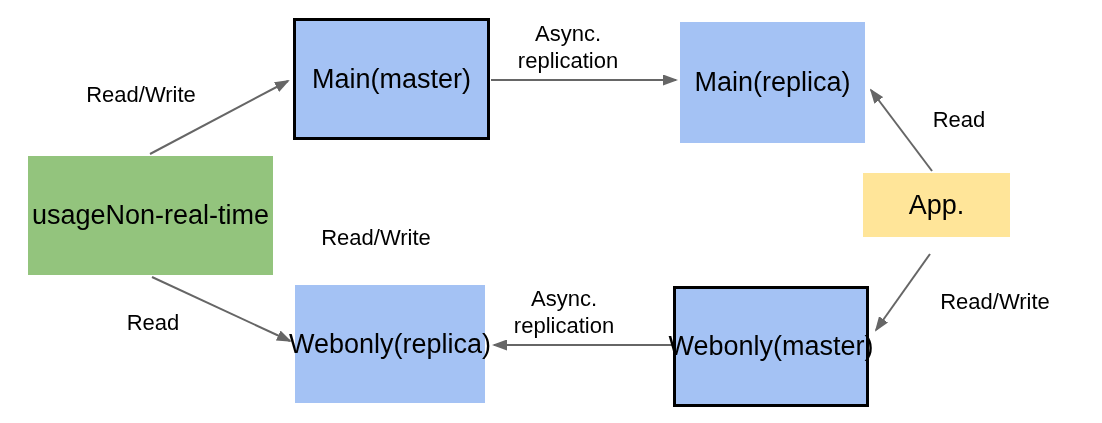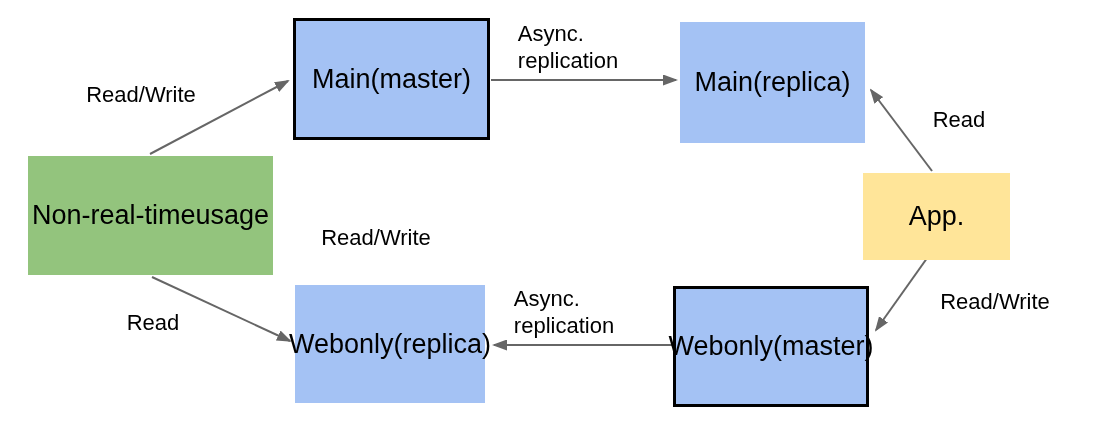--- a/index.html
+++ b/index.html
@@ -39,20 +39,21 @@
   }
   .node.bordered {
     border: 3px solid #000000;
   }
   .edge-label {
     position: absolute;
     transform: translate(-50%, -50%);
     font-size: 22px;
     line-height: 27px;
     white-space: nowrap;
+    text-align: center;
   }
 </style>
 </head>
 <body>
 
 <div class="canvas">
 
   <svg class="arrow-layer" viewBox="0 0 1102 423">
     <defs>
       <marker id="ah" markerUnits="userSpaceOnUse" markerWidth="15" markerHeight="11" refX="13" refY="5.5" orient="auto">
@@ -71,25 +72,25 @@
     <div>Main</div>
     <div>(master)</div>
   </div>
 
   <div class="node" style="left: 680px; top: 22px; width: 185px; height: 121px; background-color: rgb(164, 194, 244);">
     <div>Main</div>
     <div>(replica)</div>
   </div>
 
   <div class="node" style="left: 28px; top: 156px; width: 245px; height: 119px; background-color: rgb(147, 196, 125);">
+    <div>usage</div>
     <div>Non-real-time</div>
-    <div>usage</div>
   </div>
 
-  <div class="node" style="left: 863px; top: 173px; width: 147px; height: 87px; background-color: rgb(255, 229, 153);">
+  <div class="node" style="left: 863px; top: 173px; width: 147px; height: 64px; background-color: rgb(255, 229, 153);">
     <div>App.</div>
   </div>
 
   <div class="node" style="left: 295px; top: 285px; width: 190px; height: 118px; background-color: rgb(164, 194, 244);">
     <div>Webonly</div>
     <div>(replica)</div>
   </div>
 
   <div class="node bordered" style="left: 673px; top: 286px; width: 196px; height: 121px; background-color: rgb(164, 194, 244);">
     <div>Webonly</div>

